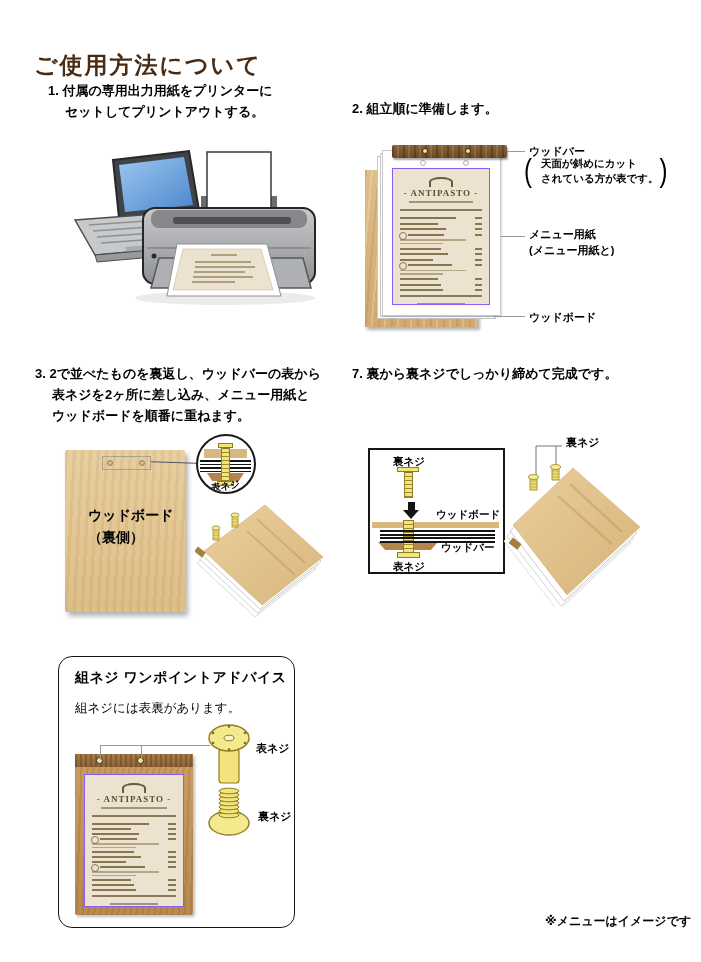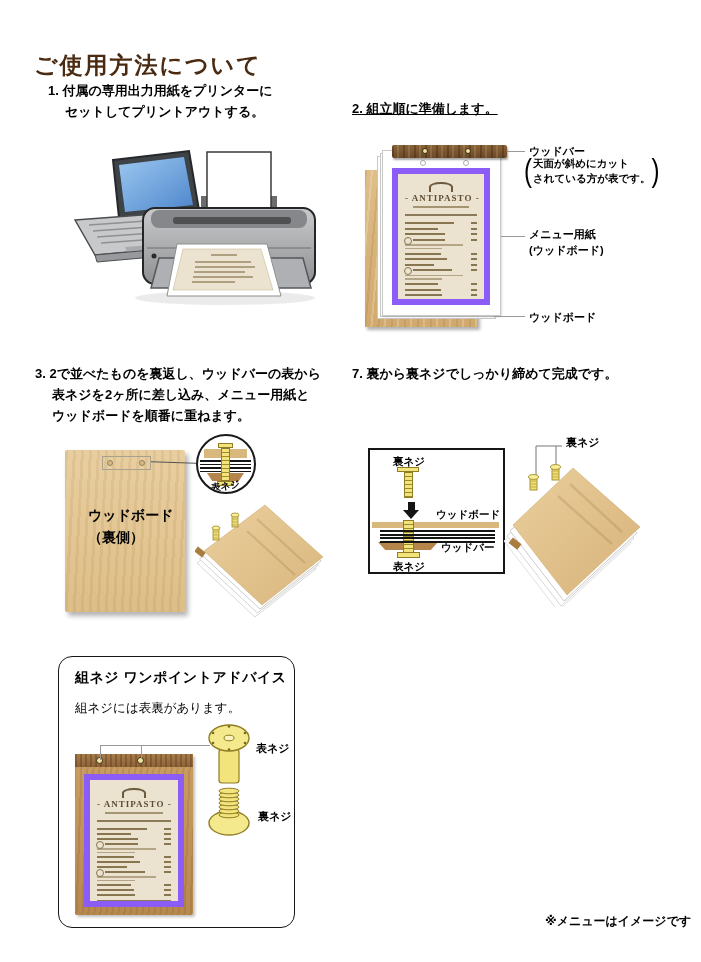--- a/index.html
+++ b/index.html
@@ -33,21 +33,21 @@
              linear-gradient(#A87C48,#8D6237);}
   
   .scr{position:absolute;background:var(--c-screw_fill,#F3E37C);border:1px solid var(--c-screw_edge,#8F7D23);box-sizing:border-box;}
   .scr-thread{position:absolute;background:repeating-linear-gradient(180deg,#F3E37C 0 3px,#9C8B26 3px 4px);
              border:1px solid var(--c-screw_edge,#8F7D23);box-sizing:border-box;}
   .screw-dot{position:absolute;width:6px;height:6px;border-radius:50%;background:#EFE3A0;border:1px solid #3A2C18;box-sizing:border-box;}
   
   .sheet{position:absolute;background:#fff;border:1px solid #C8C8C8;box-sizing:border-box;}
   .hole{position:absolute;width:6px;height:6px;border-radius:50%;border:1px solid #B0B0B0;background:#fff;box-sizing:border-box;}
   
-  .menu-card{position:absolute;background:var(--c-menu_bg,#EBE3CF);border:6px solid #8b5cf6;box-sizing:border-box;
+  .menu-card{position:absolute;background:var(--c-menu_bg,#EBE3CF);border:1px solid #8b5cf6;box-sizing:border-box;
              padding:8px 7px 6px;overflow:hidden;}
   .m-arc{width:20px;height:8px;border:2px solid #6B5A3E;border-bottom:none;
          border-radius:20px 20px 0 0 / 8px 8px 0 0;margin:0 auto 1px;}
   .m-title{text-align:center;font-size:9px;font-weight:bold;color:#5E4D33;letter-spacing:1px;
            font-family:"Liberation Serif","DejaVu Serif",serif;white-space:nowrap;}
   .m-sub{height:2px;background:#A49472;width:78%;margin:3px auto 0;}
   .m-rule{height:2px;background:#8A7A5A;margin:6px 0 6px;}
   .m-rule.btm{margin-top:4px;}
   .m-body{position:relative;}
   .m-row{display:flex;justify-content:space-between;align-items:center;margin:3.5px 0;position:relative;}
@@ -55,21 +55,21 @@
   .m-price{width:9%;height:2px;background:var(--c-menu_ink,#877650);}
   .m-row.has-note::before{content:'';position:absolute;left:-1px;top:-2px;width:6px;height:6px;
        border:1px solid #877650;border-radius:50%;}
   .m-row.has-note .m-line{margin-left:8px;}
   .m-note{height:1.5px;background:#B3A586;margin:2px 0;}
   .m-foot{height:2px;background:#A49472;width:58%;margin:5px auto 0;}
   .menu-card.mini .m-row{margin:3px 0;}
   
   .paren-note{position:absolute;display:flex;align-items:center;gap:1px;}
   .paren{font-size:24px;font-weight:400;transform:scaleY(1.3);line-height:1;}
-  .pn-l{display:block;font-size:10.5px;font-weight:bold;line-height:1.45;white-space:nowrap;}
+  .pn-l{display:block;font-size:10.5px;font-weight:bold;line-height:1.45;white-space:nowrap;margin-left:8px;}
   
   .s4box{position:absolute;left:368px;top:448px;width:137px;height:126px;border:2px solid #161616;
          background:#fff;box-sizing:border-box;}
   .s4box .lab{position:absolute;font-size:10.5px;font-weight:bold;white-space:nowrap;}
   .blk{position:absolute;background:#141414;}
   .footnote{position:absolute;left:545px;top:913px;font-size:12px;font-weight:bold;}
   .advice{position:absolute;left:58px;top:656px;width:237px;height:272px;border:1.5px solid #161616;
           border-radius:14px;background:#fff;box-sizing:border-box;}
   .advice .ttl{position:absolute;left:16px;top:12px;font-size:14px;font-weight:bold;letter-spacing:.5px;}
   .advice .nte{position:absolute;left:16px;top:43px;font-size:12.5px;font-weight:normal;}
@@ -81,21 +81,21 @@
 
 <div class="page">
 
 
   <h1 class="page-title">ご使用方法について</h1>
 
   <div class="step-text" style="left:48px;top:81px;">
     <span class="ln">1. 付属の専用出力用紙をプリンターに</span>
     <span class="ln ind">セットしてプリントアウトする。</span>
   </div>
-  <div class="step-text" style="left:352px;top:99px;text-decoration:underline;">
+  <div class="step-text" style="left:352px;top:99px;">
     <span class="ln">2. 組立順に準備します。</span>
   </div>
   <div class="step-text" style="left:35px;top:364px;">
     <span class="ln">3. 2で並べたものを裏返し、ウッドバーの表から</span>
     <span class="ln ind">表ネジを2ヶ所に差し込み、メニュー用紙と</span>
     <span class="ln ind">ウッドボードを順番に重ねます。</span>
   </div>
   <div class="step-text" style="left:352px;top:364px;">
     <span class="ln">7. 裏から裏ネジでしっかり締めて完成です。</span>
   </div>
@@ -218,21 +218,21 @@
     <div class="paren-note" style="left:159px;top:18px;">
       <span class="paren">(</span>
       <span class="pn-lines">
         <span class="pn-l">天面が斜めにカット</span>
         <span class="pn-l">されている方が表です。</span>
       </span>
       <span class="paren">)</span>
     </div>
     <div class="lbl" style="left:164px;top:89px;">
       <span class="ln">メニュー用紙</span>
-      <span class="ln">(ウッドボード)</span>
+      <span class="ln">(メニュー用紙と)</span>
     </div>
     <div class="lbl" style="left:164px;top:172px;">ウッドボード</div>
   </div>
 
   <div class="abs" style="left:60px;top:443px;width:280px;height:190px;">
     <div class="abs board-light" style="left:5px;top:7px;width:120px;height:162px;border-radius:2px;box-shadow:3px 4px 5px rgba(0,0,0,.3);"></div>
     <div class="abs" style="left:42px;top:13px;width:49px;height:14px;border:1px solid #A9A190;box-sizing:border-box;"></div>
     <div class="hole" style="left:47px;top:17px;background:#D8BC82;border-color:#8A8468;"></div>
     <div class="hole" style="left:79px;top:17px;background:#D8BC82;border-color:#8A8468;"></div>
     <div class="lbl" style="left:28px;top:62px;font-size:14px;line-height:1.55;">

